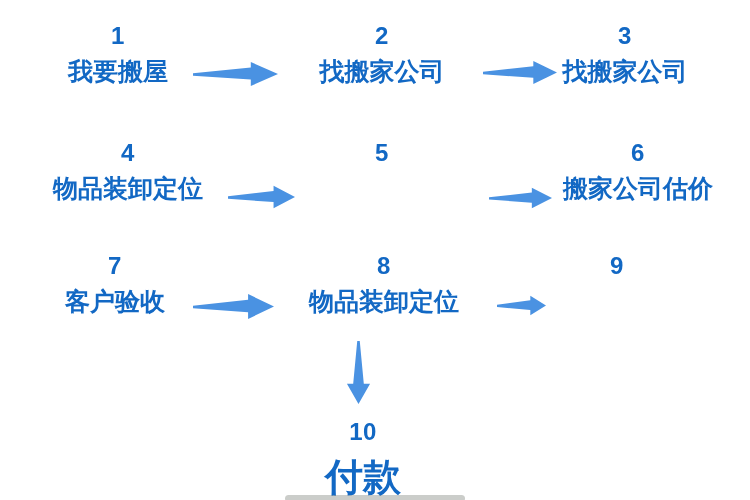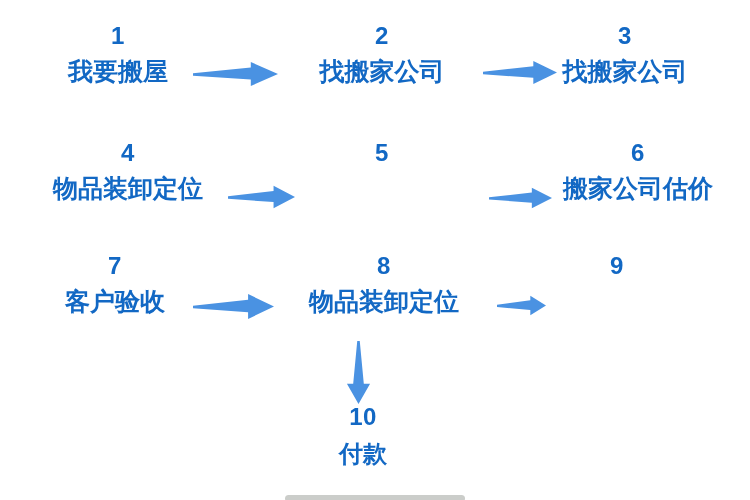--- a/index.html
+++ b/index.html
@@ -28,21 +28,21 @@
     line-height: 1.2;
     letter-spacing: 0.5px;
   }
   .step .label {
     font-size: 25px;
     font-weight: bold;
     line-height: 1.2;
     margin-top: 5px;
   }
   .step.final .label {
-    font-size: 24px;
+    font-size: 38px;
     margin-top: 8px;
   }
   .arrow {
     position: absolute;
     display: block;
   }
   .arrow polygon {
     fill: var(--arrow-blue, #4a92e2);
   }
   .bottom-bar {
@@ -125,20 +125,20 @@
   </svg>
 
   <div class="step" style="left:617px; top:252px;">
     <div class="num">9</div>
   </div>
 
   <svg class="arrow" style="left:345px; top:341px;" width="27" height="63" viewBox="0 0 28 100" preserveAspectRatio="none">
     <polygon points="12.7,0 15.3,0 19.5,68 26,68 14,100 2,68 8.5,68"></polygon>
   </svg>
 
-  <div class="step final" style="left:363px; top:403px;">
+  <div class="step final" style="left:363px; top:418px;">
     <div class="num">10</div>
     <div class="label">付款</div>
   </div>
 
   <div class="bottom-bar"></div>
 
 </div>
 
 </body></html>

